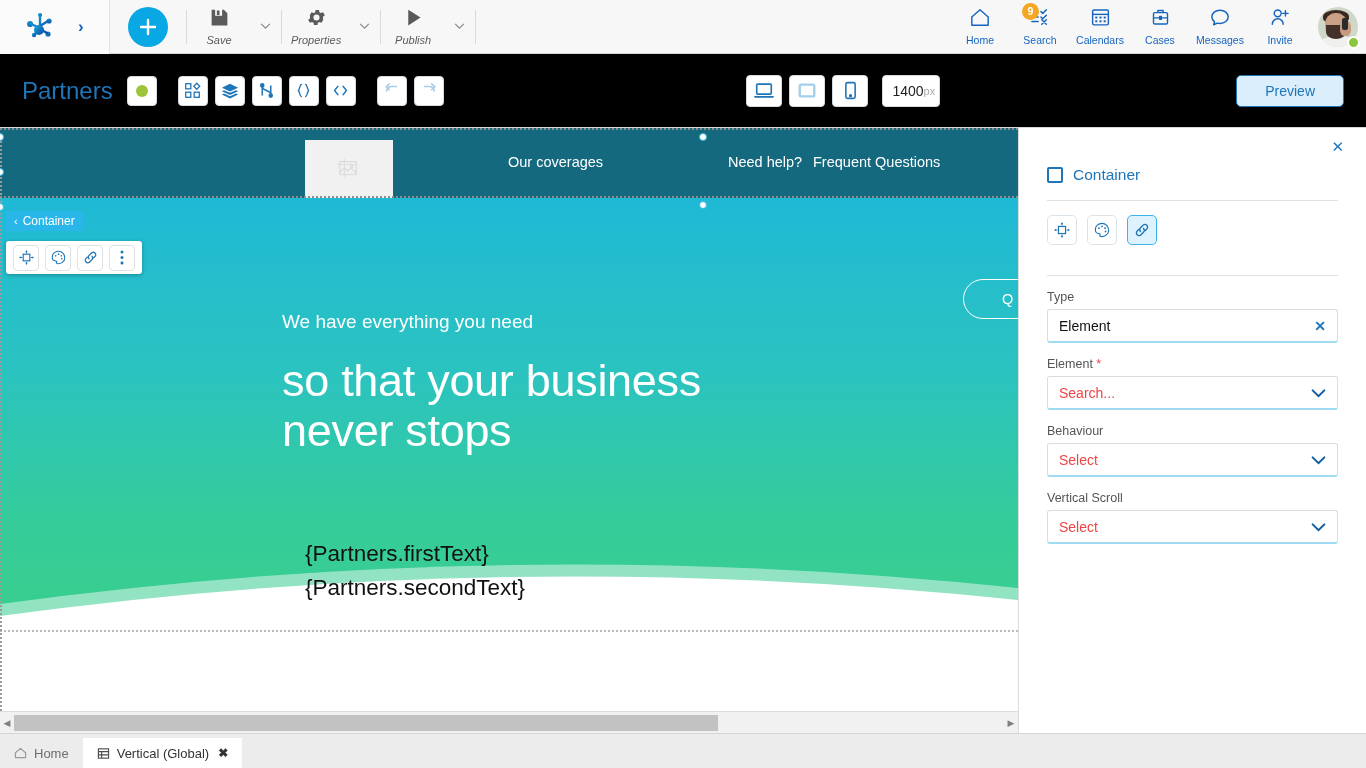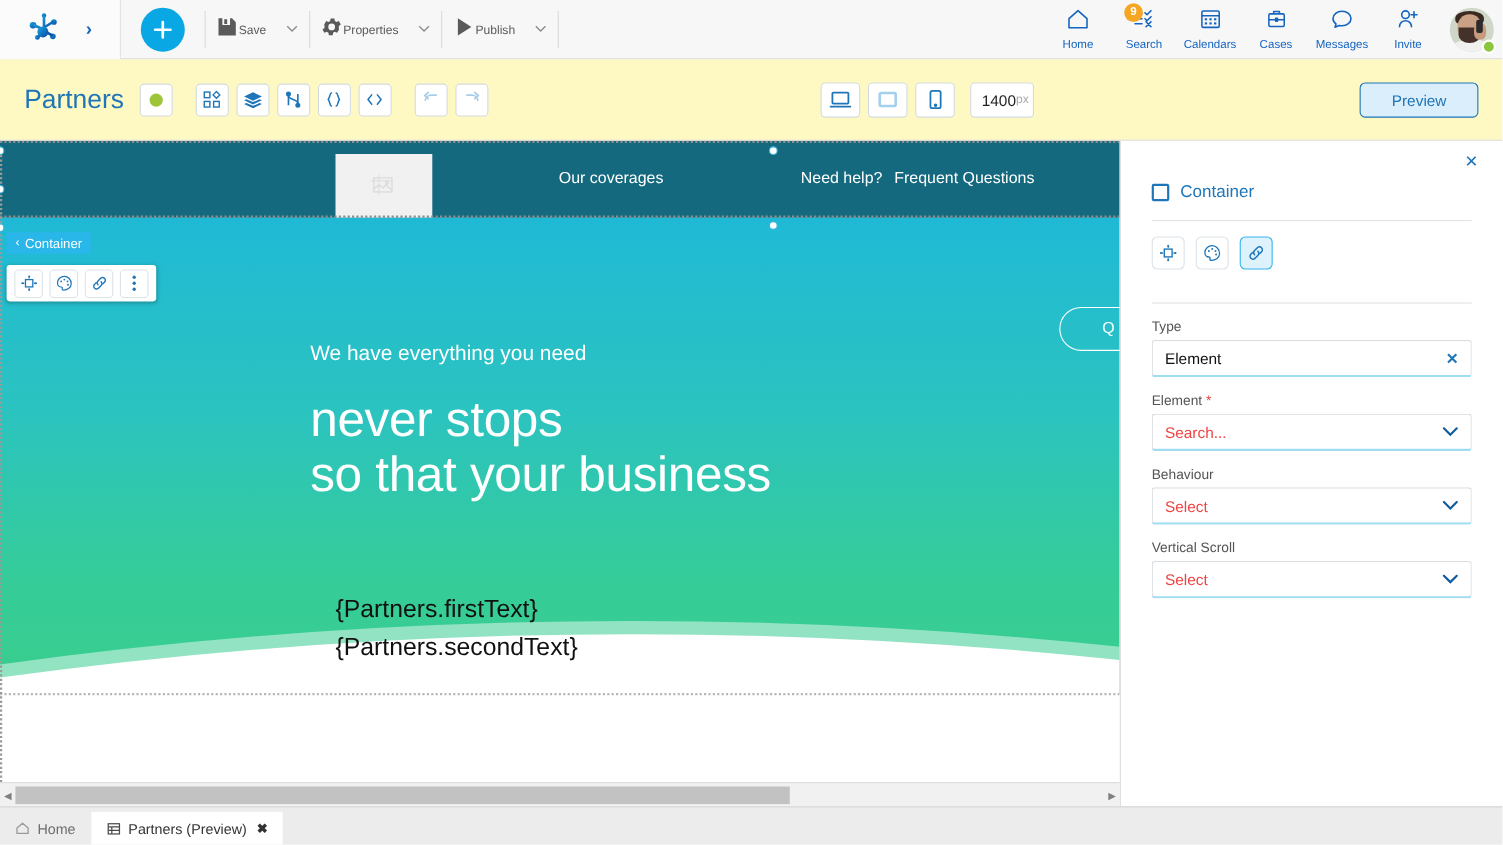--- a/index.html
+++ b/index.html
@@ -28,22 +28,22 @@
   .plus-btn {
     width: 40px; height: 40px; border-radius: 50%;
     background: #09a7e3; margin-left: 18px;
     display: flex; align-items: center; justify-content: center;
     color: #fff; font-size: 26px; line-height: 1; font-weight: 300;
     cursor: pointer;
   }
   .tb-sep { width: 1px; height: 34px; background: #dadada; margin: 0 1px; }
   .tb-group { display: flex; align-items: center; height: 54px; }
   .tb-item {
-    display: flex; flex-direction: row; align-items: center; justify-content: center;
-    min-width: 62px; height: 54px; padding: 0 8px; cursor: pointer;
+    display: flex; flex-direction: column; align-items: center; justify-content: center;
+    min-width: 62px; height: 54px; padding: 0 8px; cursor: pointer; font-style: italic;
   }
   .tb-item .lbl { font-size: 11px; color: #5a5a5a; margin-top: 2px; }
   .tb-caret {
     width: 30px; height: 54px; display: flex; align-items: center; justify-content: center;
     cursor: pointer;
   }
   .tb-caret svg { display: block; }
   .spacer { flex: 1; }
 
   
@@ -71,21 +71,21 @@
   .avatar .phone { position:absolute; left:24px; top:11px; width:6px; height:12px; background:#2b2b2b; border-radius:2px; }
   .status-dot {
     position: absolute; right: 6px; bottom: 5px;
     width: 13px; height: 13px; border-radius: 50%;
     background: #8cc63e; border: 2px solid #fff;
   }
 
   
   #page-bar {
     position: absolute; left: 0; top: 54px; width: 1366px; height: 74px;
-    background: #fef9c3; border-bottom: 1px solid #d9d9d9;
+    background: #000000; border-bottom: 1px solid #d9d9d9;
     display: flex; align-items: center; padding: 0 22px;
   }
   #page-title { font-size: 24px; color: #1e75b8; font-weight: normal; margin-right: 14px; }
   .sq-btn {
     width: 30px; height: 30px; border: 1px solid #d3dbe0; border-radius: 4px;
     background: #fff; display: flex; align-items: center; justify-content: center;
     margin-right: 7px; cursor: pointer;
   }
   .sq-btn.gap { margin-left: 14px; }
   .dot-green { width: 12px; height: 12px; border-radius: 50%; background: #9dc537; }
@@ -527,22 +527,22 @@
     <span class="nav-link" style="left:728px">Need help?</span>
     <span class="nav-link" style="left:813px">Frequent Questions</span>
     <div class="hdr-dots-bottom"></div>
   </div>
 
   <div class="quote-btn" style="left:963px; top:151px;">Q</div>
 
   <div class="hero">
     <span class="hero-sub" style="left:282px; top:113px;">We have everything you need</span>
     <div class="hero-title" style="left:282px; top:158px;">
+      <div>so that your business</div>
       <div>never stops</div>
-      <div>so that your business</div>
     </div>
     <svg class="hero-curve" viewBox="0 0 1018 90" preserveAspectRatio="none">
       <path d="M0 90 L0 62 Q509 -8 1018 46 L1018 90 Z" fill="#ffffff" opacity="0.45"></path>
       <path d="M0 90 L0 74 Q509 4 1018 58 L1018 90 Z" fill="#ffffff"></path>
     </svg>
   </div>
 
   <span class="tpl-text" style="top:413px;">{Partners.firstText}</span>
   <span class="tpl-text" style="top:447px;">{Partners.secondText}</span>
 
@@ -692,16 +692,16 @@
     </span>
     <span>Home</span>
   </div>
   <div class="btab active">
     <span class="ic">
       <svg width="13" height="13" viewBox="0 0 14 14" fill="none" stroke="#4a4a4a" stroke-width="1.2">
         <rect x="1.5" y="2" width="11" height="10"></rect>
           <path d="M1.5 5h11M1.5 8.5h11M5 5v7"></path>
       </svg>
     </span>
-    <span>Partners (Preview)</span>
+    <span>Vertical (Global)</span>
     <span class="cls">✖</span>
   </div>
 </div>
 
 </body></html>

